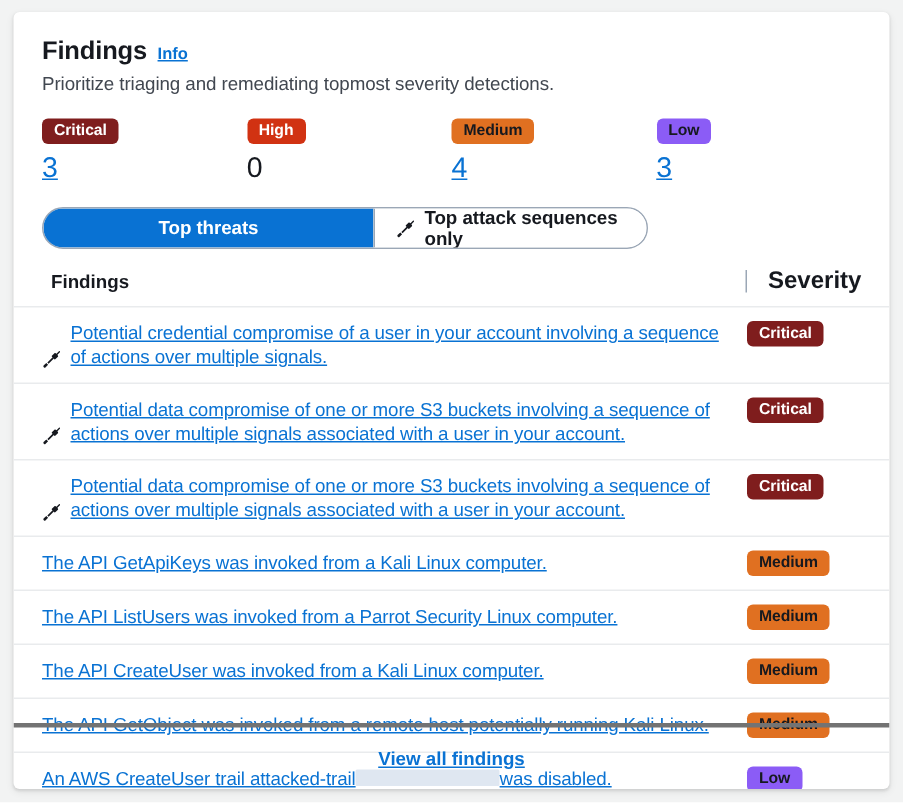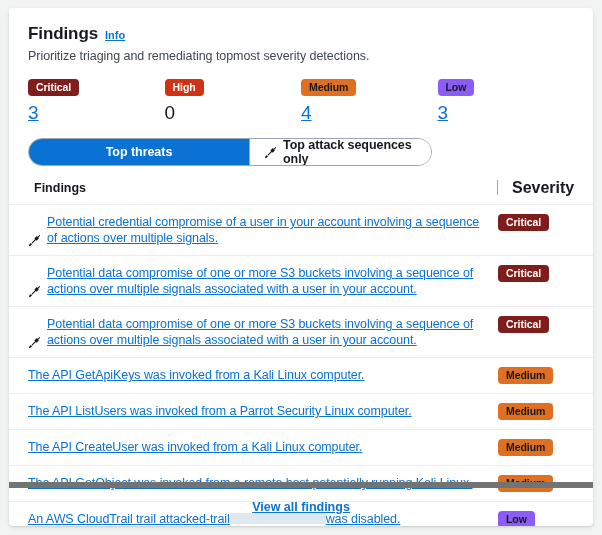--- a/index.html
+++ b/index.html
@@ -237,21 +237,21 @@
     width: 96px;
     height: 11px;
     background: #dfe7f1;
     vertical-align: -1px;
     border-radius: 1px;
   }
 
   
   .card-footer {
     margin-top: auto;
-    border-top: 6px solid #737373;
+    border-top: 3px solid #737373;
     display: flex;
     align-items: center;
     justify-content: center;
     height: 44px;
   }
 
   .footer-link {
     font-size: 12.5px;
     font-weight: bold;
     color: #0972d3;
@@ -408,21 +408,21 @@
           <div class="row-main">
             <a class="finding-link">The API GetObject was invoked from a remote host potentially running Kali Linux.</a>
           </div>
           <div class="row-sev">
             <span class="sev-badge sev-medium">Medium</span>
           </div>
         </div>
 
         <div class="row row-no-icon">
           <div class="row-main">
-            <a class="finding-link"><span>An AWS CloudTrail trail attacked-trail</span><span class="redaction"></span><span>was disabled.</span></a>
+            <a class="finding-link"><span>An AWS CreateUser trail attacked-trail</span><span class="redaction"></span><span>was disabled.</span></a>
           </div>
           <div class="row-sev">
             <span class="sev-badge sev-low">Low</span>
           </div>
         </div>
 
       </div>
     </div>
 
     <div class="card-footer">

